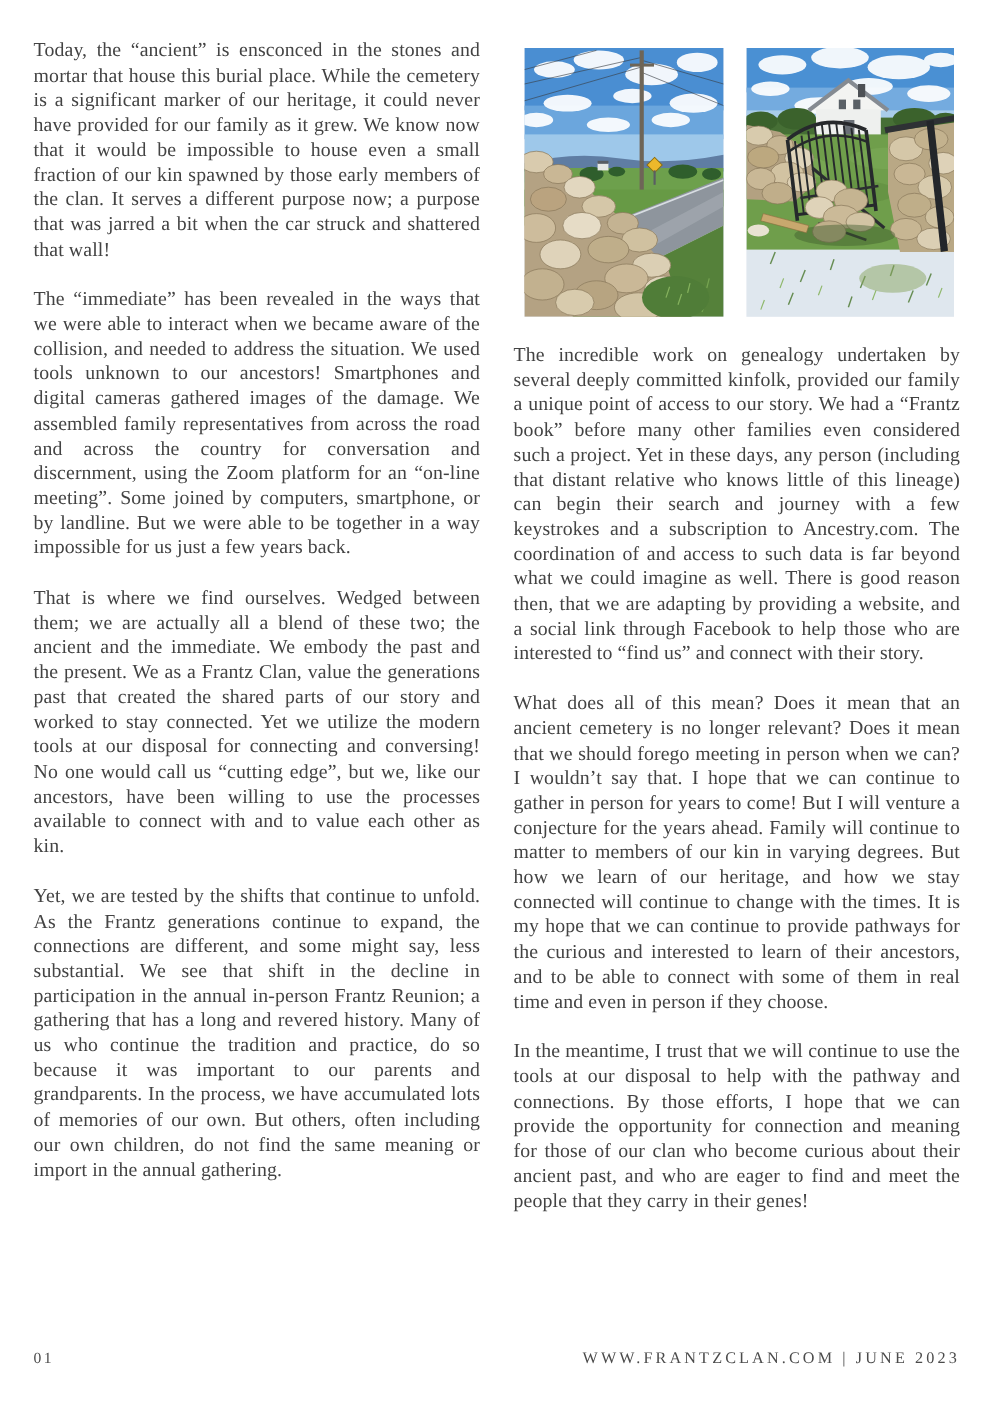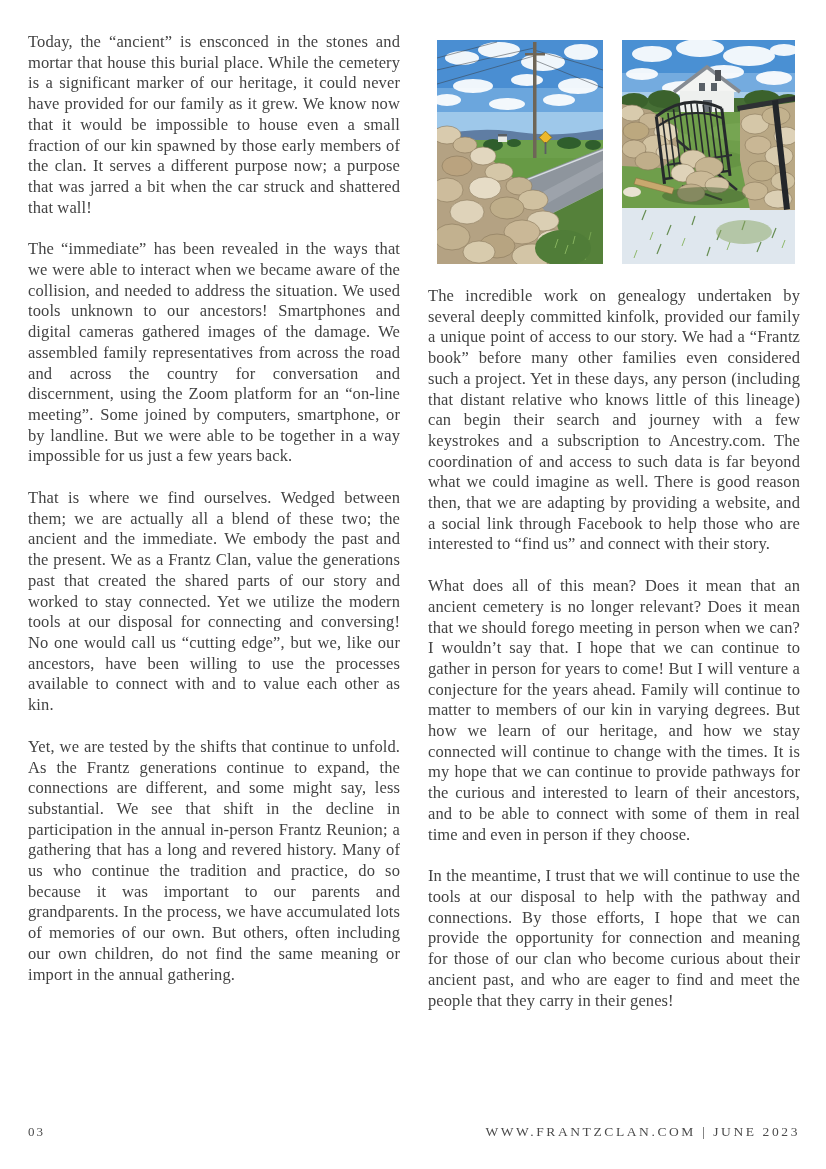--- a/index.html
+++ b/index.html
@@ -277,17 +277,17 @@
         <ellipse cx="122" cy="192" rx="28" ry="12" fill="#8aa65f" opacity="0.5"></ellipse>
       </svg>
     </div>
 
     <p>The incredible work on genealogy undertaken by several deeply committed kinfolk, provided our family a unique point of access to our story. We had a “Frantz book” before many other families even considered such a project. Yet in these days, any person (including that distant relative who knows little of this lineage) can begin their search and journey with a few keystrokes and a subscription to Ancestry.com. The coordination of and access to such data is far beyond what we could imagine as well. There is good reason then, that we are adapting by providing a website, and a social link through Facebook to help those who are interested to “find us” and connect with their story.</p>
     <p>What does all of this mean? Does it mean that an ancient cemetery is no longer relevant? Does it mean that we should forego meeting in person when we can? I wouldn’t say that. I hope that we can continue to gather in person for years to come! But I will venture a conjecture for the years ahead. Family will continue to matter to members of our kin in varying degrees. But how we learn of our heritage, and how we stay connected will continue to change with the times. It is my hope that we can continue to provide pathways for the curious and interested to learn of their ancestors, and to be able to connect with some of them in real time and even in person if they choose.</p>
     <p>In the meantime, I trust that we will continue to use the tools at our disposal to help with the pathway and connections. By those efforts, I hope that we can provide the opportunity for connection and meaning for those of our clan who become curious about their ancient past, and who are eager to find and meet the people that they carry in their genes!</p>
   </div>
 
   <div class="footer">
-    <span class="page-num">03</span>
+    <span class="page-num">01</span>
     <span class="site-text">WWW.FRANTZCLAN.COM | JUNE 2023</span>
   </div>
 
 </div>
 
 </body></html>

